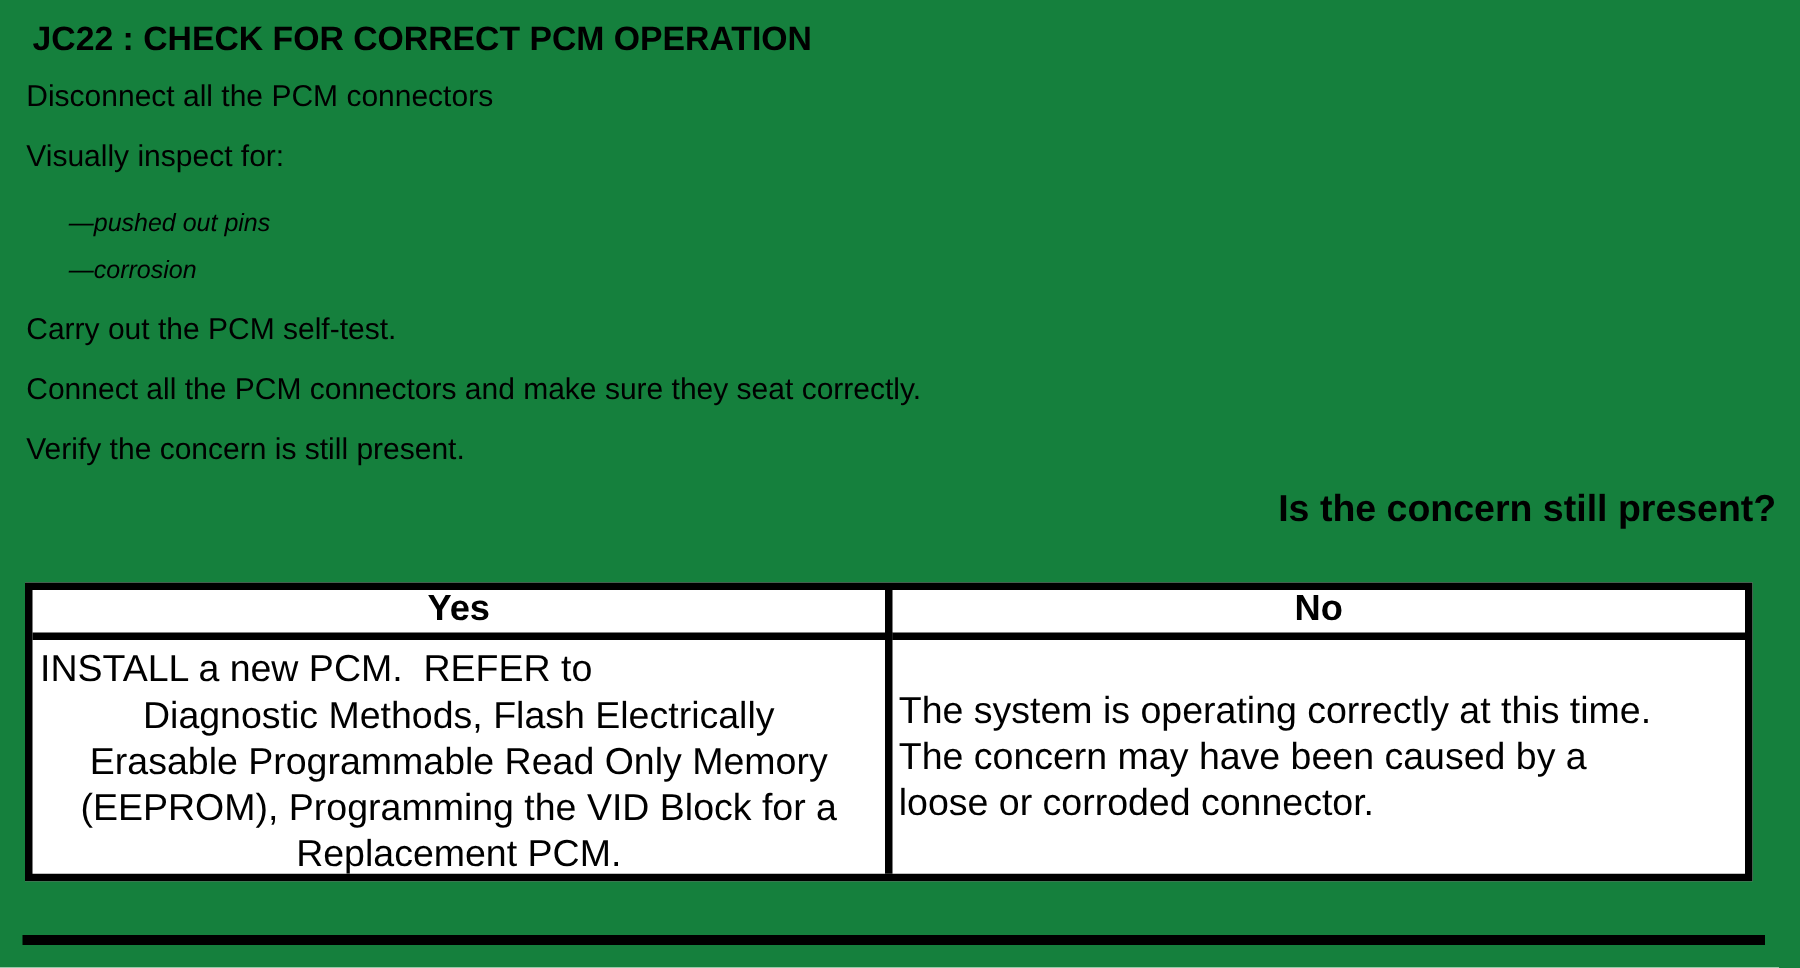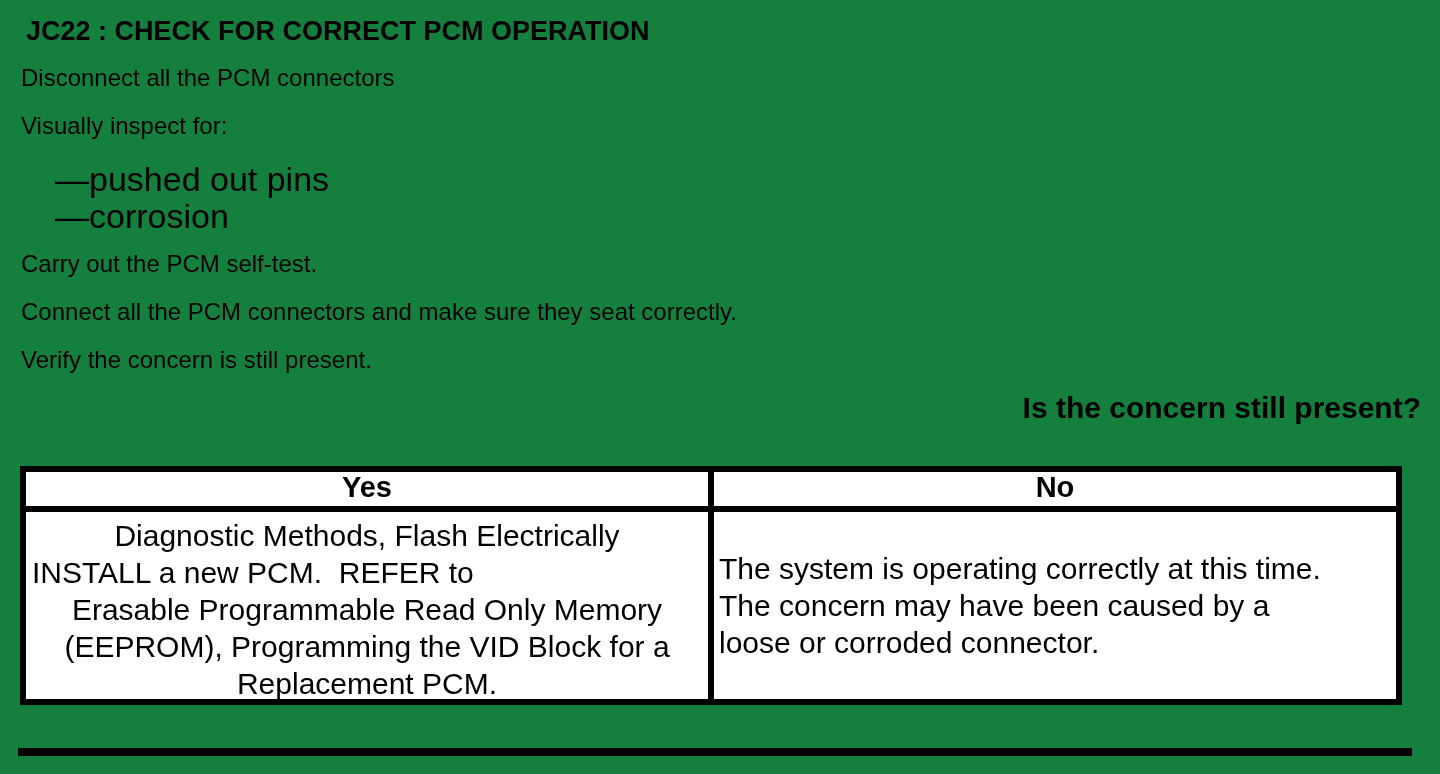--- a/index.html
+++ b/index.html
@@ -16,21 +16,21 @@
   .heading {
     font-size: 27px; font-weight: 700; line-height: 30px;
     margin: 0 0 13px 5px; white-space: nowrap;
   }
   .step {
     font-size: 24px; line-height: 38px; font-weight: 400;
     margin: 0 0 10px 0; white-space: nowrap;
   }
   .step.tight { margin-bottom: 16px; }
   .indent-list { margin: 0 0 10px 34px; }
-  .indent-item { font-size: 34px; line-height: 37px; white-space: pre; }
+  .indent-item { font-size: 20px; line-height: 37px; white-space: pre; font-style: italic; }
   .question { font-size: 30px; line-height: 38px; font-weight: 700; white-space: nowrap; text-align: right; }
 
   
   .dtable {
     position: absolute; left: 20px; top: 466px;
     width: 1382px; height: 239px;
     border: 6px solid #000;
     display: flex; flex-direction: column;
     background: #fff;
   }
@@ -91,22 +91,22 @@
     <div class="question">Is the concern still present?</div>
   </div>
 
   <div class="dtable">
     <div class="dtable-header">
       <div class="hcol left">Yes</div>
       <div class="hcol right">No</div>
     </div>
     <div class="dtable-body">
       <div class="cell yes">
+        <div class="cell-line first">INSTALL a new PCM.  REFER to</div>
         <div class="cell-line">Diagnostic Methods, Flash Electrically</div>
-        <div class="cell-line first">INSTALL a new PCM.  REFER to</div>
         <div class="cell-line">Erasable Programmable Read Only Memory</div>
         <div class="cell-line">(EEPROM), Programming the VID Block for a</div>
         <div class="cell-line">Replacement PCM.</div>
       </div>
       <div class="cell no">
         <div class="cell-line">The system is operating correctly at this time.</div>
         <div class="cell-line">The concern may have been caused by a</div>
         <div class="cell-line">loose or corroded connector.</div>
       </div>
     </div>

